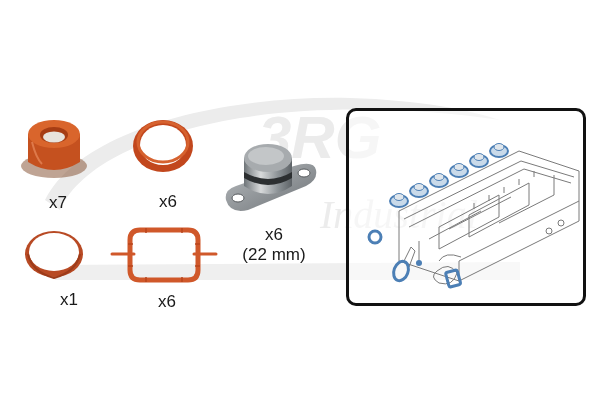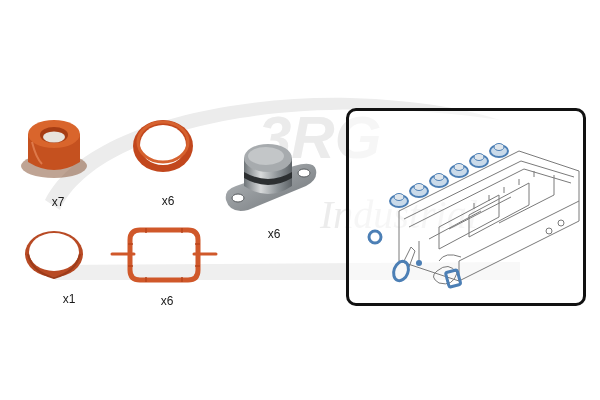--- a/index.html
+++ b/index.html
@@ -20,21 +20,21 @@
       width: 490px; height: 400px; text-decoration: underline;
     }
     .watermark {
       position: absolute;
       left: 0; top: 0;
       width: 600px; height: 400px;
       pointer-events: none;
     }
     .qty-label {
       position: absolute;
-      font-size: 12px;
+      font-size: 17px;
       color: #1a1a1a;
       text-align: center;
       line-height: 19px;
       white-space: nowrap;
     }
     .part {
       position: absolute;
     }
     .diagram-frame {
       position: absolute;
@@ -93,20 +93,21 @@
     </defs>
     <path d="M4 60 Q2 50 14 46 L72 26 Q92 20 94 30 Q96 40 84 46 L26 70 Q8 74 4 60 Z" fill="url(#plugBase)"></path>
     <ellipse cx="16" cy="58" rx="6" ry="4" fill="#ffffff" stroke="#55595c" stroke-width="1"></ellipse>
     <ellipse cx="82" cy="33" rx="6" ry="4" fill="#ffffff" stroke="#55595c" stroke-width="1"></ellipse>
     <path d="M22 18 L22 46 Q46 62 70 46 L70 18 Z" fill="url(#plugBody)"></path>
     <path d="M22 32 Q46 46 70 32 L70 38 Q46 52 22 38 Z" fill="#2c2f31"></path>
     <ellipse cx="46" cy="18" rx="24" ry="14" fill="#a7abae"></ellipse>
     <ellipse cx="44" cy="16" rx="18" ry="9" fill="#c3c6c8"></ellipse>
   </svg>
   <div class="qty-label" style="left:259px;top:225px;width:30px;">x6</div>
+  <div class="qty-label" style="left:234px;top:245px;width:80px;">(22 mm)</div>
 
   <svg class="part" style="left:22px;top:228px;" width="64" height="54" viewBox="0 0 64 54">
     <ellipse cx="32" cy="26" rx="29" ry="23" fill="#b84a24"></ellipse>
     <ellipse cx="32" cy="24" rx="25" ry="19" fill="#ffffff"></ellipse>
     <path d="M6 26 Q10 44 32 50 Q54 44 58 26" fill="none" stroke="#9c3b1a" stroke-width="2"></path>
   </svg>
   <div class="qty-label" style="left:54px;top:290px;width:30px;">x1</div>
 
   <svg class="part" style="left:110px;top:226px;" width="108" height="58" viewBox="0 0 108 58">
     <line x1="2" y1="28" x2="24" y2="28" stroke="#d0582a" stroke-width="3" stroke-linecap="round"></line>

